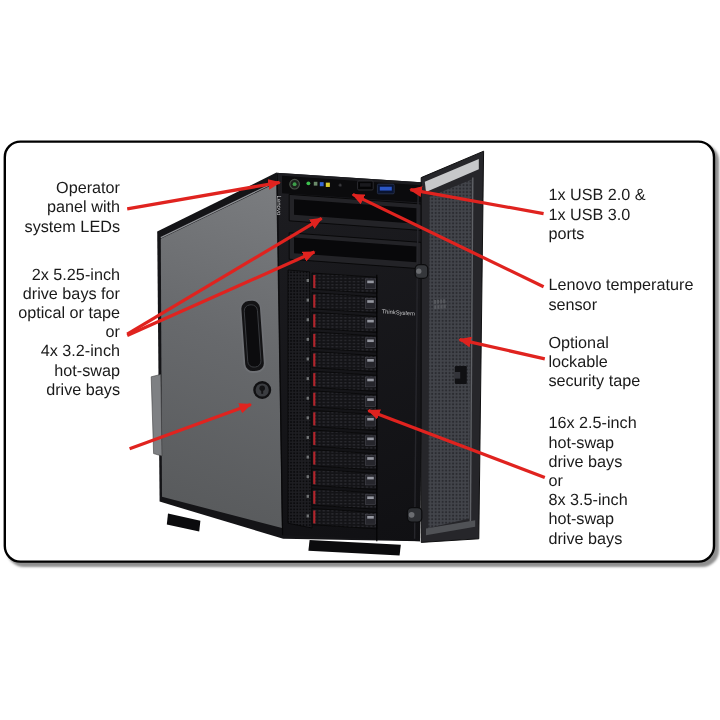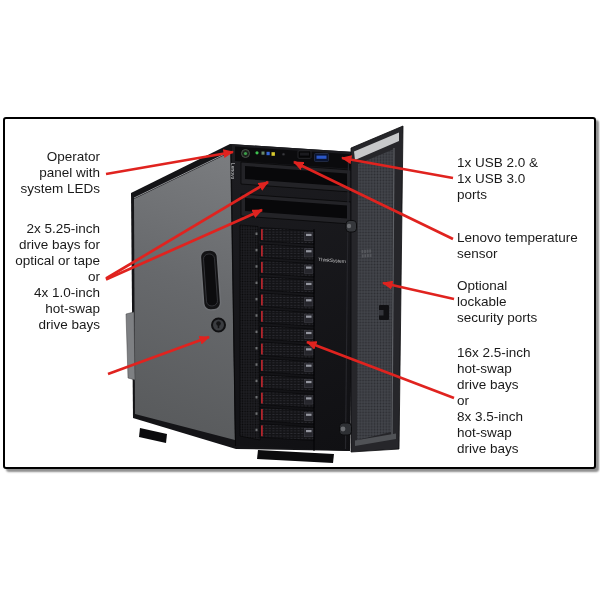--- a/index.html
+++ b/index.html
@@ -1,21 +1,21 @@
 <!DOCTYPE html>
 <html style="--arrow-color: #e0231f;"><head>
 <meta charset="utf-8">
 <style>
   html,body{margin:0;padding:0;background:#ffffff;}
   body{width:600px;height:600px;position:relative;overflow:hidden;
        font-family:"Liberation Sans", sans-serif;color:#1a1a1a;}
   .figure-box{
     position:absolute;left:3px;top:117px;width:593px;height:352px;
     box-sizing:border-box;background:#ffffff;border:2px solid #000;
-    border-radius:3px;box-shadow:3px 3px 2px #8f8f8f;
+    border-radius:14px;box-shadow:3px 3px 2px #8f8f8f;
   }
   .server-svg{position:absolute;left:0;top:0;width:589px;height:348px;pointer-events:none;}
   .lbl{position:absolute;font-size:13.5px;line-height:16px;white-space:pre-line;}
   .lbl-left{right:494px;width:98px;text-align:right;}
   .lbl-right{left:452px;width:138px;text-align:left;}
   .arrow{stroke:var(--arrow-color,#e0231f);stroke-width:2.7;fill:none;}
   .arrow-head{fill:var(--arrow-color,#e0231f);}
   .badge-text{font-family:"Liberation Sans", sans-serif;}
 </style>
 </head>
@@ -247,32 +247,32 @@
     </g>
   </svg>
 
   <div class="lbl lbl-left" style="top:30px">Operator
 panel with
 system LEDs</div>
   <div class="lbl lbl-left" style="top:102px">2x 5.25-inch
 drive bays for
 optical or tape
 or
-4x 1.0-inch
+4x 3.2-inch
 hot-swap
 drive bays</div>
 
   <div class="lbl lbl-right" style="top:36px">1x USB 2.0 &amp;
 1x USB 3.0
 ports</div>
   <div class="lbl lbl-right" style="top:111px">Lenovo temperature
 sensor</div>
   <div class="lbl lbl-right" style="top:159px">Optional
 lockable
-security ports</div>
+security tape</div>
   <div class="lbl lbl-right" style="top:226px">16x 2.5-inch
 hot-swap
 drive bays
 or
 8x 3.5-inch
 hot-swap
 drive bays</div>
 </div>
 
 </body></html>

